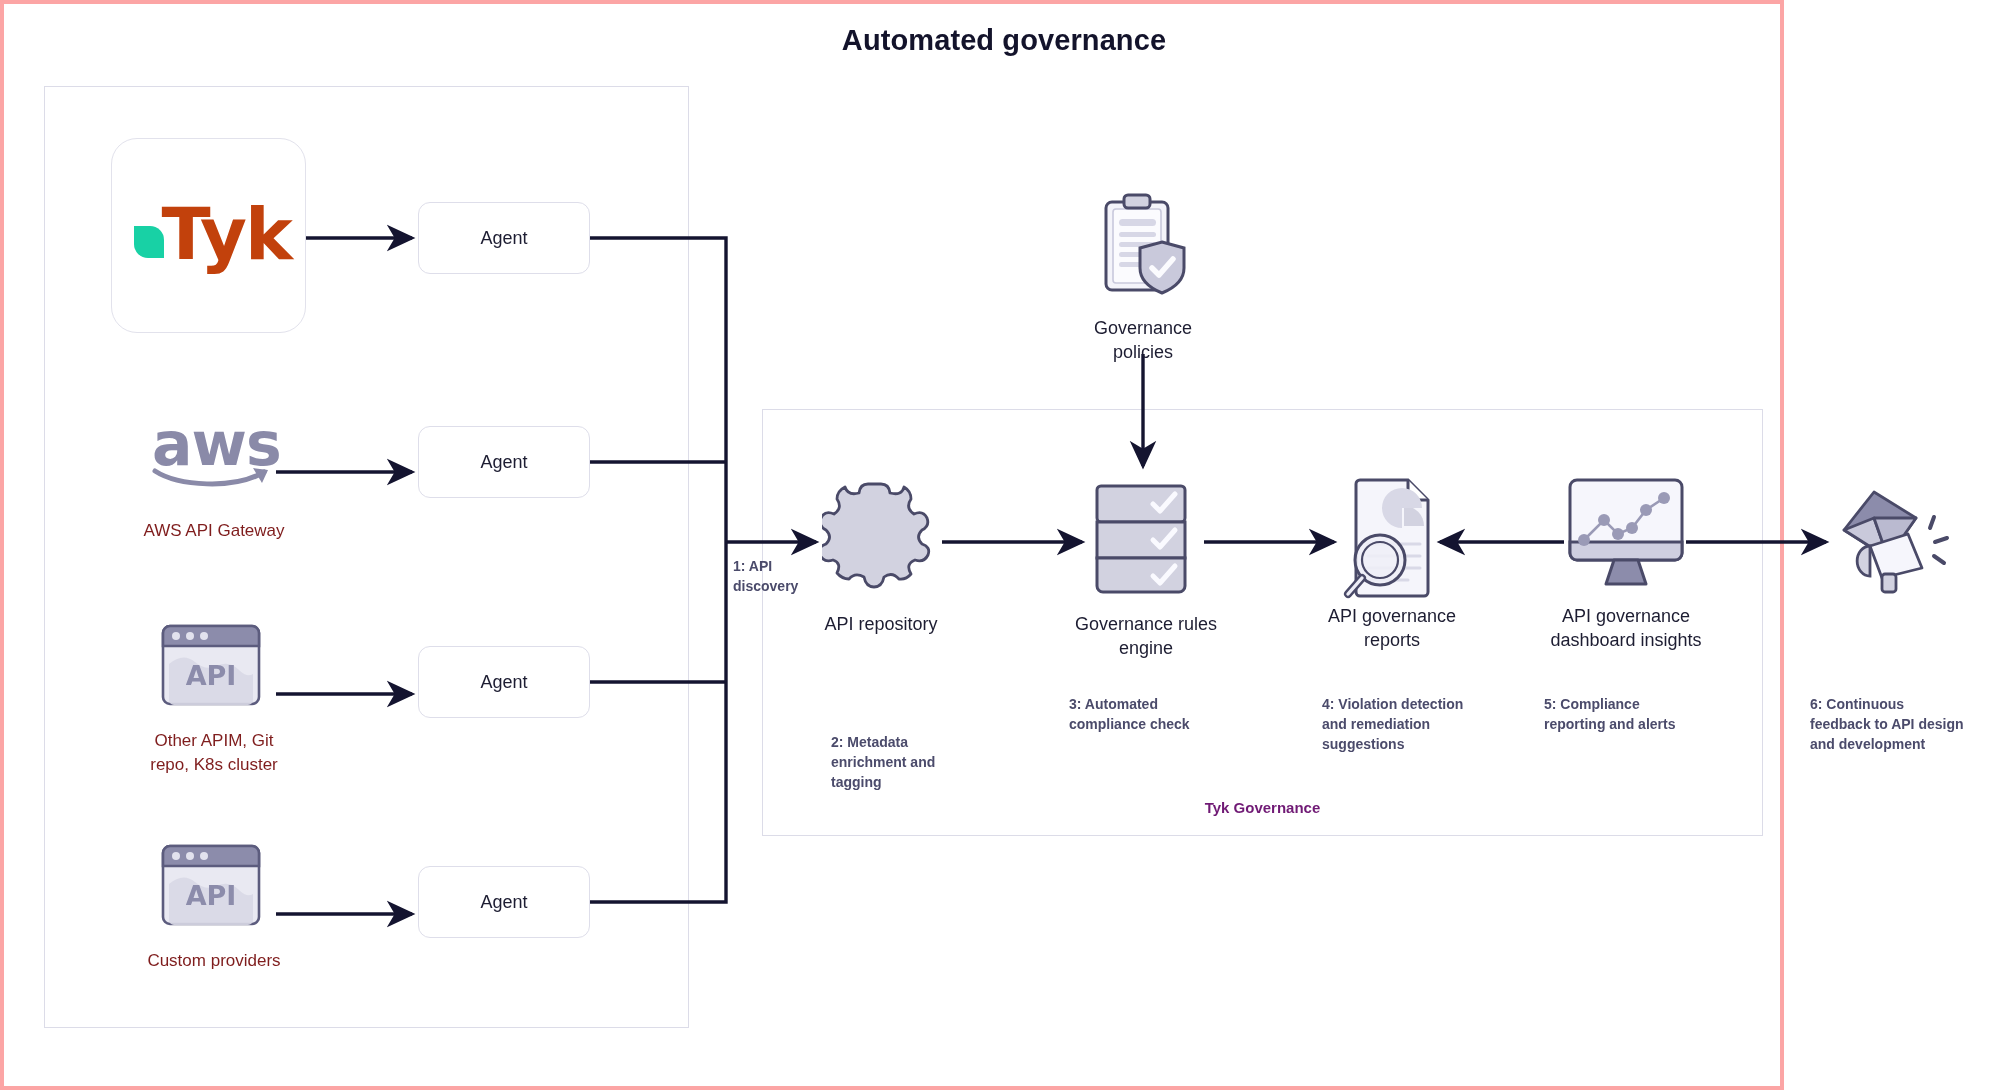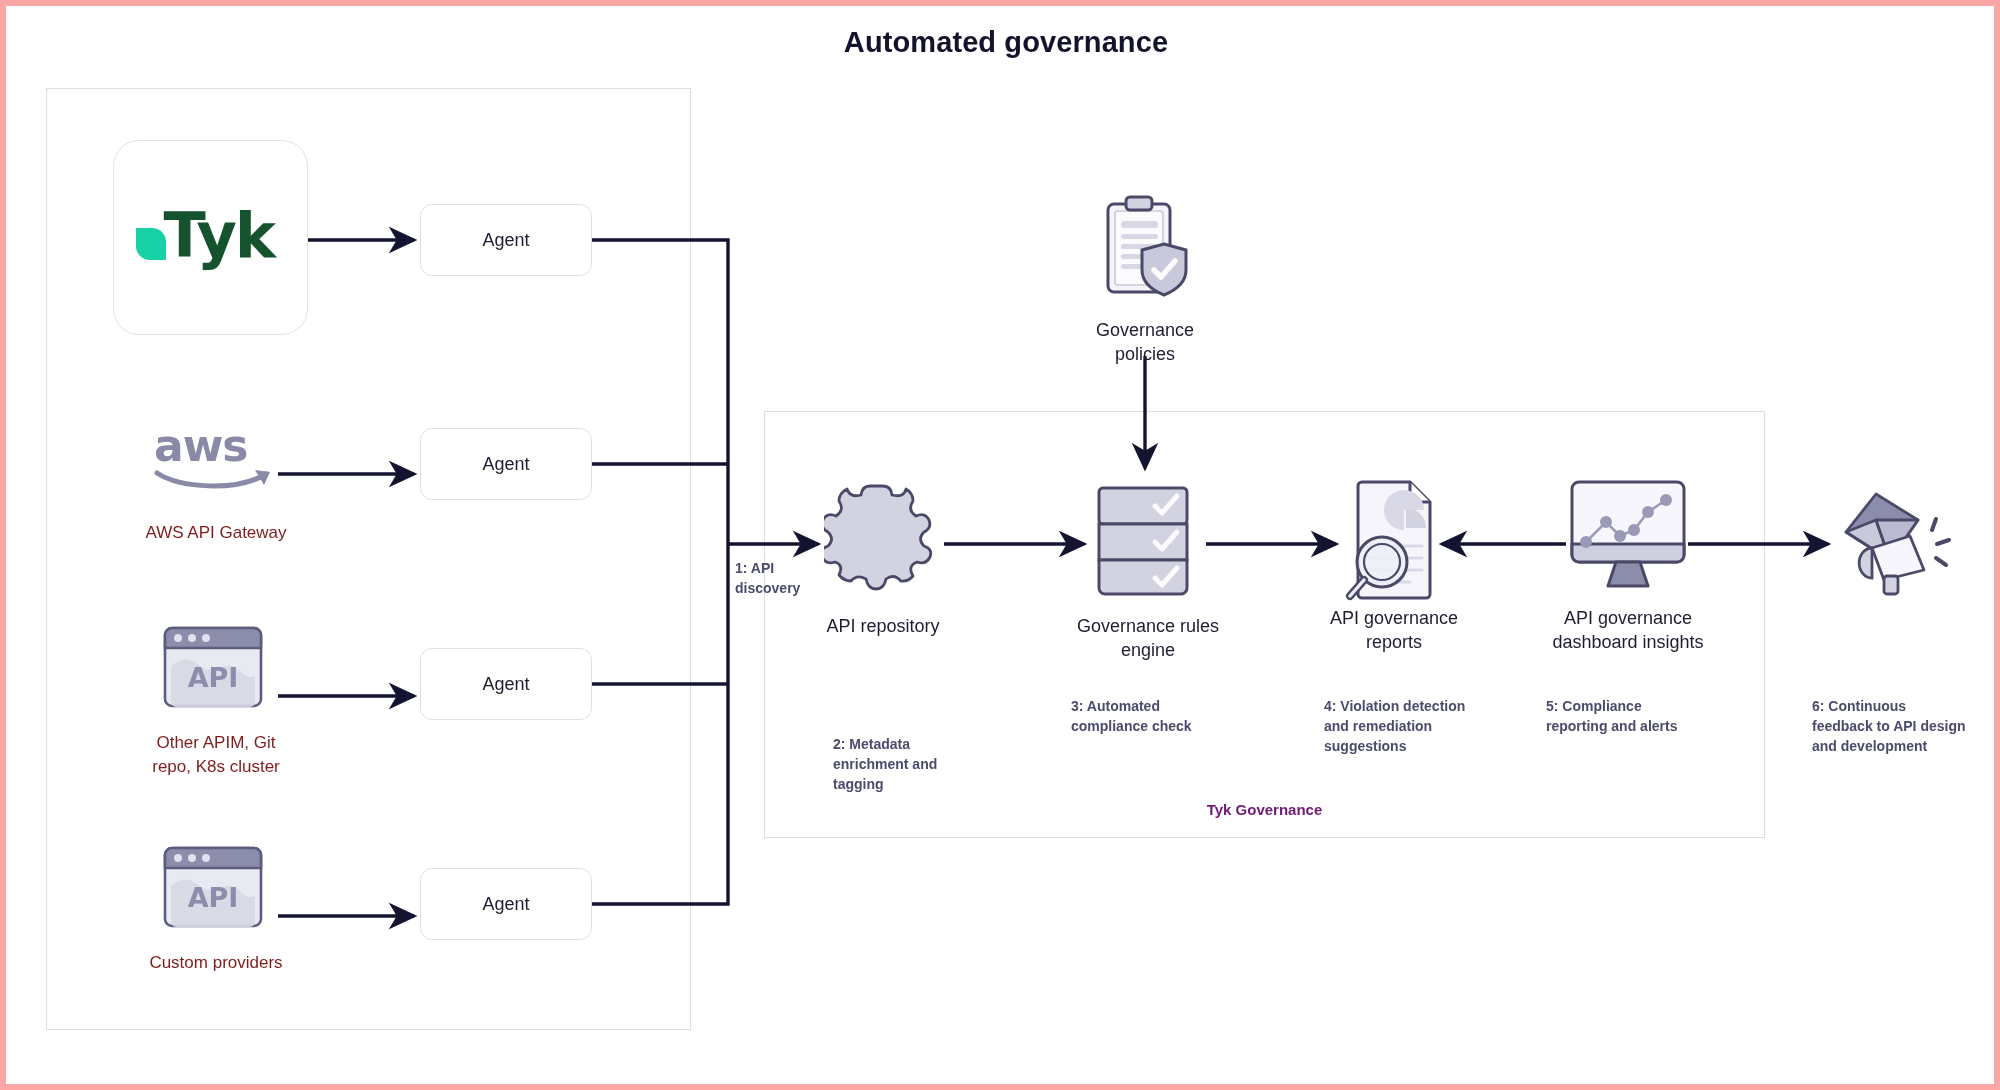--- a/index.html
+++ b/index.html
@@ -5,22 +5,22 @@
   html,body{margin:0;padding:0;}
   body{
     width:2000px;height:1090px;
     background:#ffffff;
     font-family:"Liberation Sans", sans-serif;
     color:#1d1d32;
     overflow:hidden;
     position:relative;
   }
   #canvas{
-    position:absolute;left:0;top:0;width:2000px;height:1090px;
-    border:6px solid #fca5a5;
+    position:absolute;left:0;top:0;width:1784px;height:1090px;
+    border:4px solid #fca5a5;
     box-sizing:border-box;
     background:#fff;
   }
   .abs{position:absolute;}
 
   
   #title{
     left:0;top:20px;width:2000px;
     text-align:center;
     font-size:29px;font-weight:bold;
@@ -50,30 +50,30 @@
     display:flex;align-items:center;justify-content:center;
   }
   .tyk-logo{position:relative;width:150px;height:80px;}
   .tyk-leaf{
     position:absolute;left:0px;top:30px;width:30px;height:32px;
     background:#18d1a5;
     border-radius:0 14px 0 14px;
   }
   .tyk-word{
     position:absolute;left:28px;top:2px;
-    font-size:62px;font-weight:bold;line-height:72px;
-    color:#14532d;
+    font-size:72px;font-weight:bold;line-height:72px;
+    color:#c2410c;
     letter-spacing:-2px;
     font-family:"DejaVu Sans", sans-serif;
   }
 
   
   #aws-logo{left:148px;top:418px;width:125px;height:62px;}
   .aws-word{
-    font-size:44px;font-weight:bold;color:#8a8aa8;
+    font-size:60px;font-weight:bold;color:#8a8aa8;
     letter-spacing:-1px;line-height:44px;
     font-family:"DejaVu Sans", sans-serif;
   }
 
   
   .api-win{width:100px;height:82px;}
 
   
   .src-caption{
     text-align:center;font-size:17px;color:#7f1d1d;line-height:24px;

